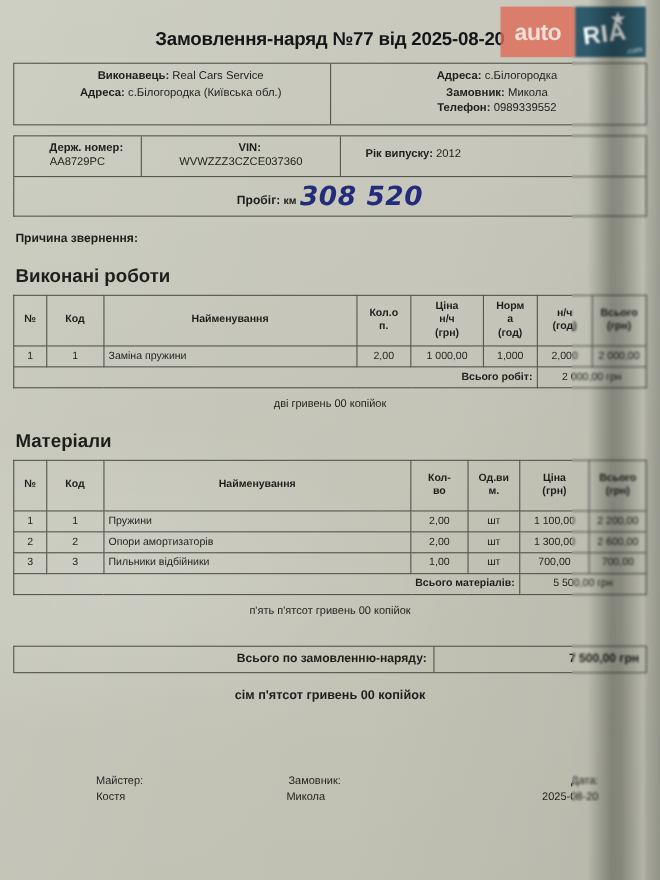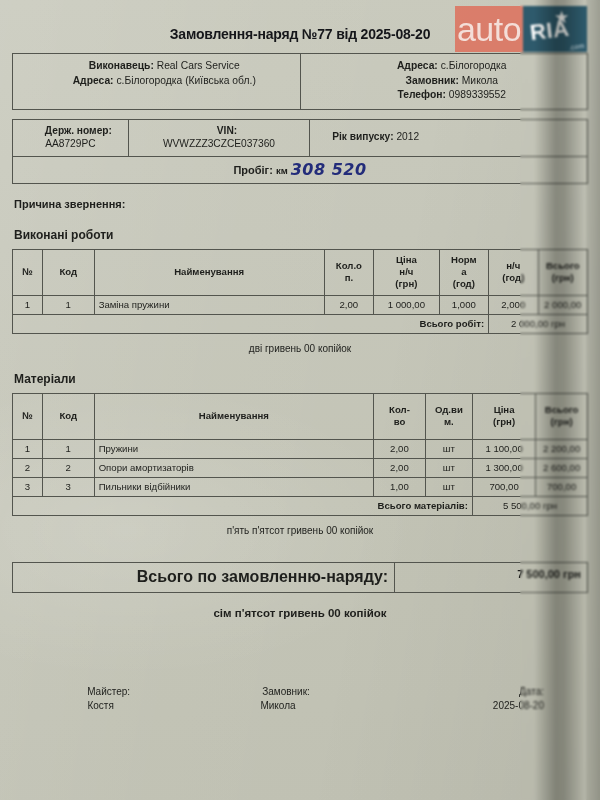--- a/index.html
+++ b/index.html
@@ -94,22 +94,22 @@
   }
   .wm-auto {
     width: 68px;
     background: rgba(222,106,86,0.80);
     display: flex;
     align-items: center;
     justify-content: center;
   }
   .wm-auto-text {
     color: #f4ded8;
-    font-size: 34px;
-    font-weight: 400;
+    font-size: 21px;
+    font-weight: 700;
     letter-spacing: -0.5px;
     line-height: 1;
   }
   .wm-ria {
     width: 64px;
     background: rgba(33,80,101,0.92);
     position: relative;
     overflow: hidden;
   }
   .wm-star {
@@ -136,21 +136,21 @@
     right: 3px;
     bottom: 2px;
     color: #cfe0e8;
     font-size: 7px;
     transform: rotate(-7deg);
   }
 
   
   #doc-title {
     text-align: center;
-    font-size: 14px;
+    font-size: 17px;
     font-weight: bold;
     letter-spacing: -0.2px;
     padding-top: 26px;
     padding-bottom: 11px;
     color: #15161a;
   }
 
   
   .bx {
     border: 1px solid #53554e;
@@ -197,35 +197,35 @@
     border-top: none;
     text-align: center;
     padding: 3px 0 4px;
     font-size: 11px;
     font-weight: bold;
   }
   .mil-unit { font-weight: bold; font-size: 9.5px; }
   .mil-value {
     font-family: "DejaVu Sans", sans-serif;
     color: #232c7a;
-    font-size: 16px;
+    font-size: 24px;
     font-weight: bold;
     font-style: italic;
     letter-spacing: 0.5px;
     vertical-align: -1px;
     margin-left: 3px;
   }
 
   .section-line {
     font-size: 11px;
     font-weight: bold;
     margin: 14px 0 0 2px;
   }
   .section-head {
-    font-size: 12px;
+    font-size: 17px;
     font-weight: bold;
     margin: 18px 0 7px 2px;
   }
 
   
   table.doc {
     width: 100%;
     border-collapse: collapse;
     table-layout: fixed;
   }
@@ -265,21 +265,21 @@
   
   .grand {
     display: flex;
     width: 100%;
     margin-top: 26px;
   }
   .grand-label {
     flex: 1;
     text-align: right;
     font-weight: bold;
-    font-size: 16px;
+    font-size: 11px;
     padding: 5px 6px 6px 0;
   }
   .grand-amount {
     width: 186px;
     border-left: 1px solid #53554e;
     text-align: right;
     font-size: 11px;
     font-weight: bold;
     padding: 5px 6px 6px 0;
   }

